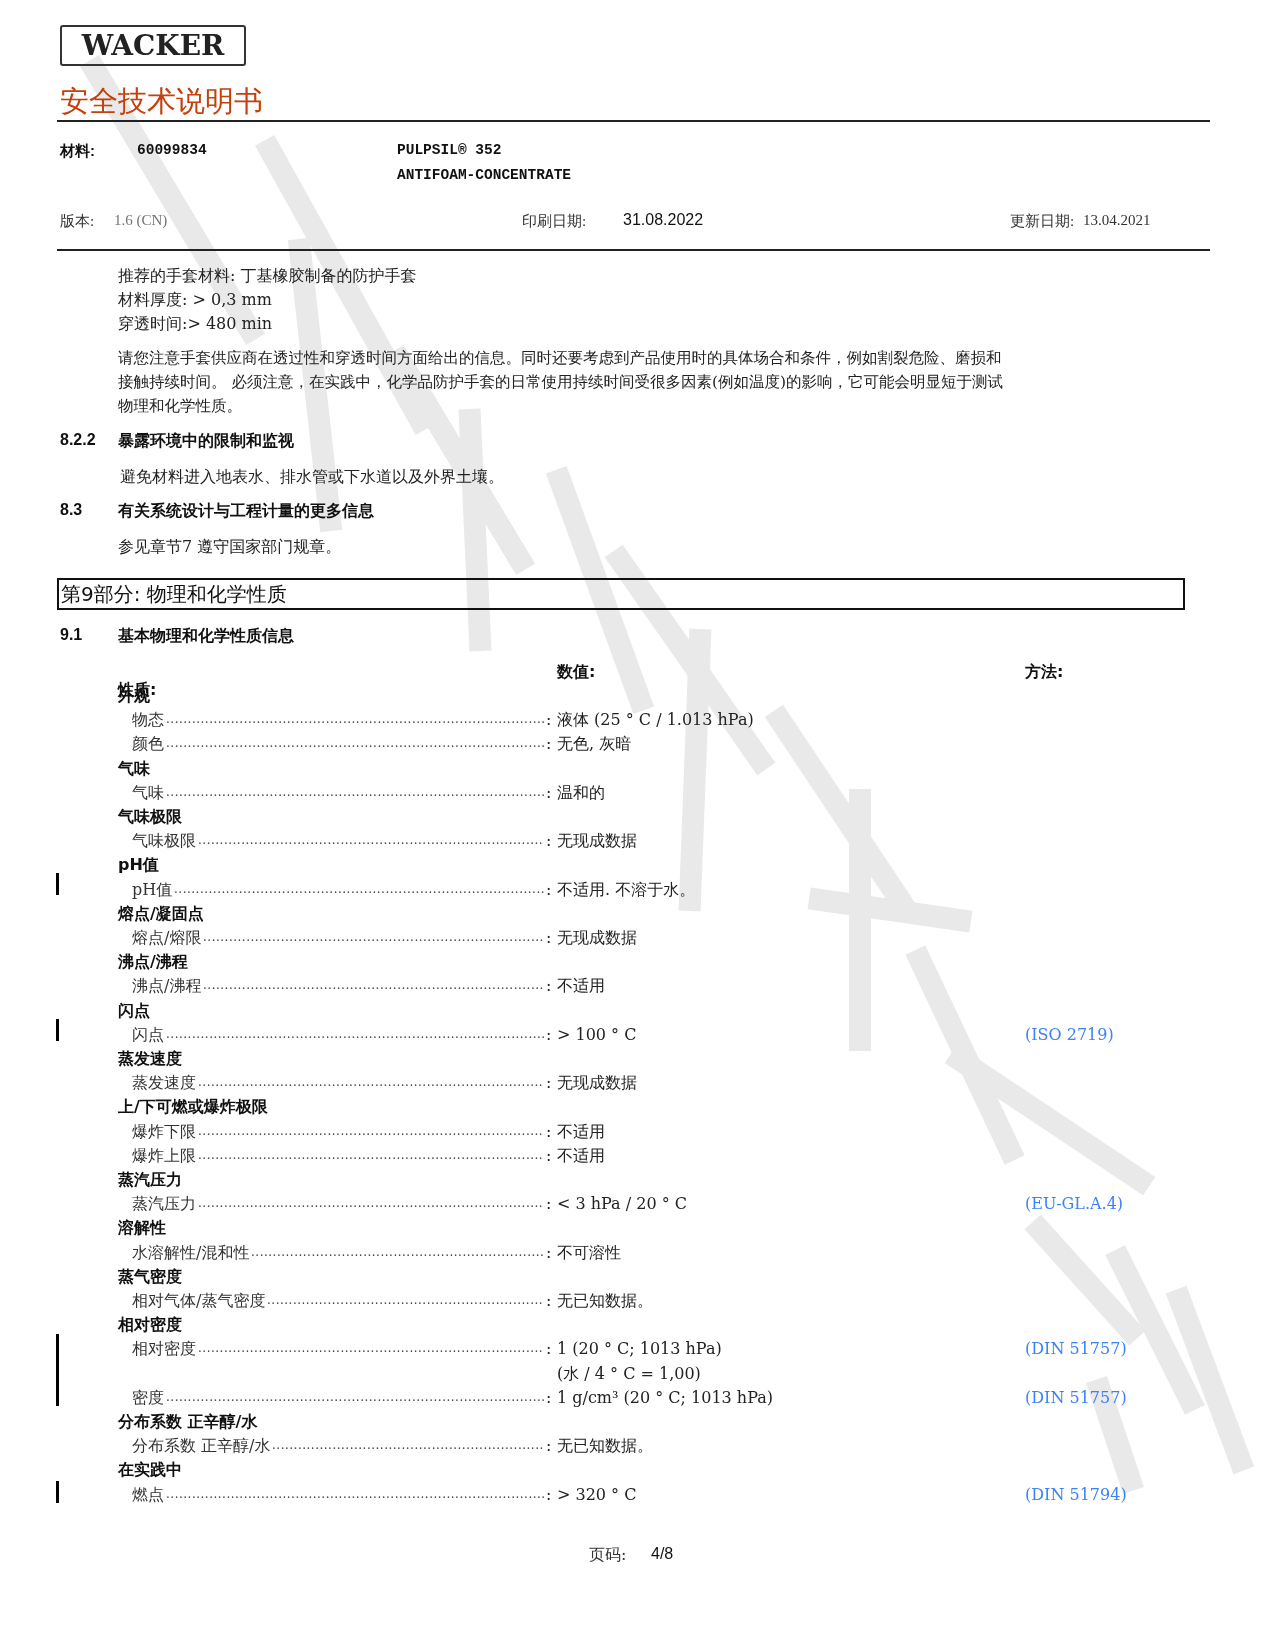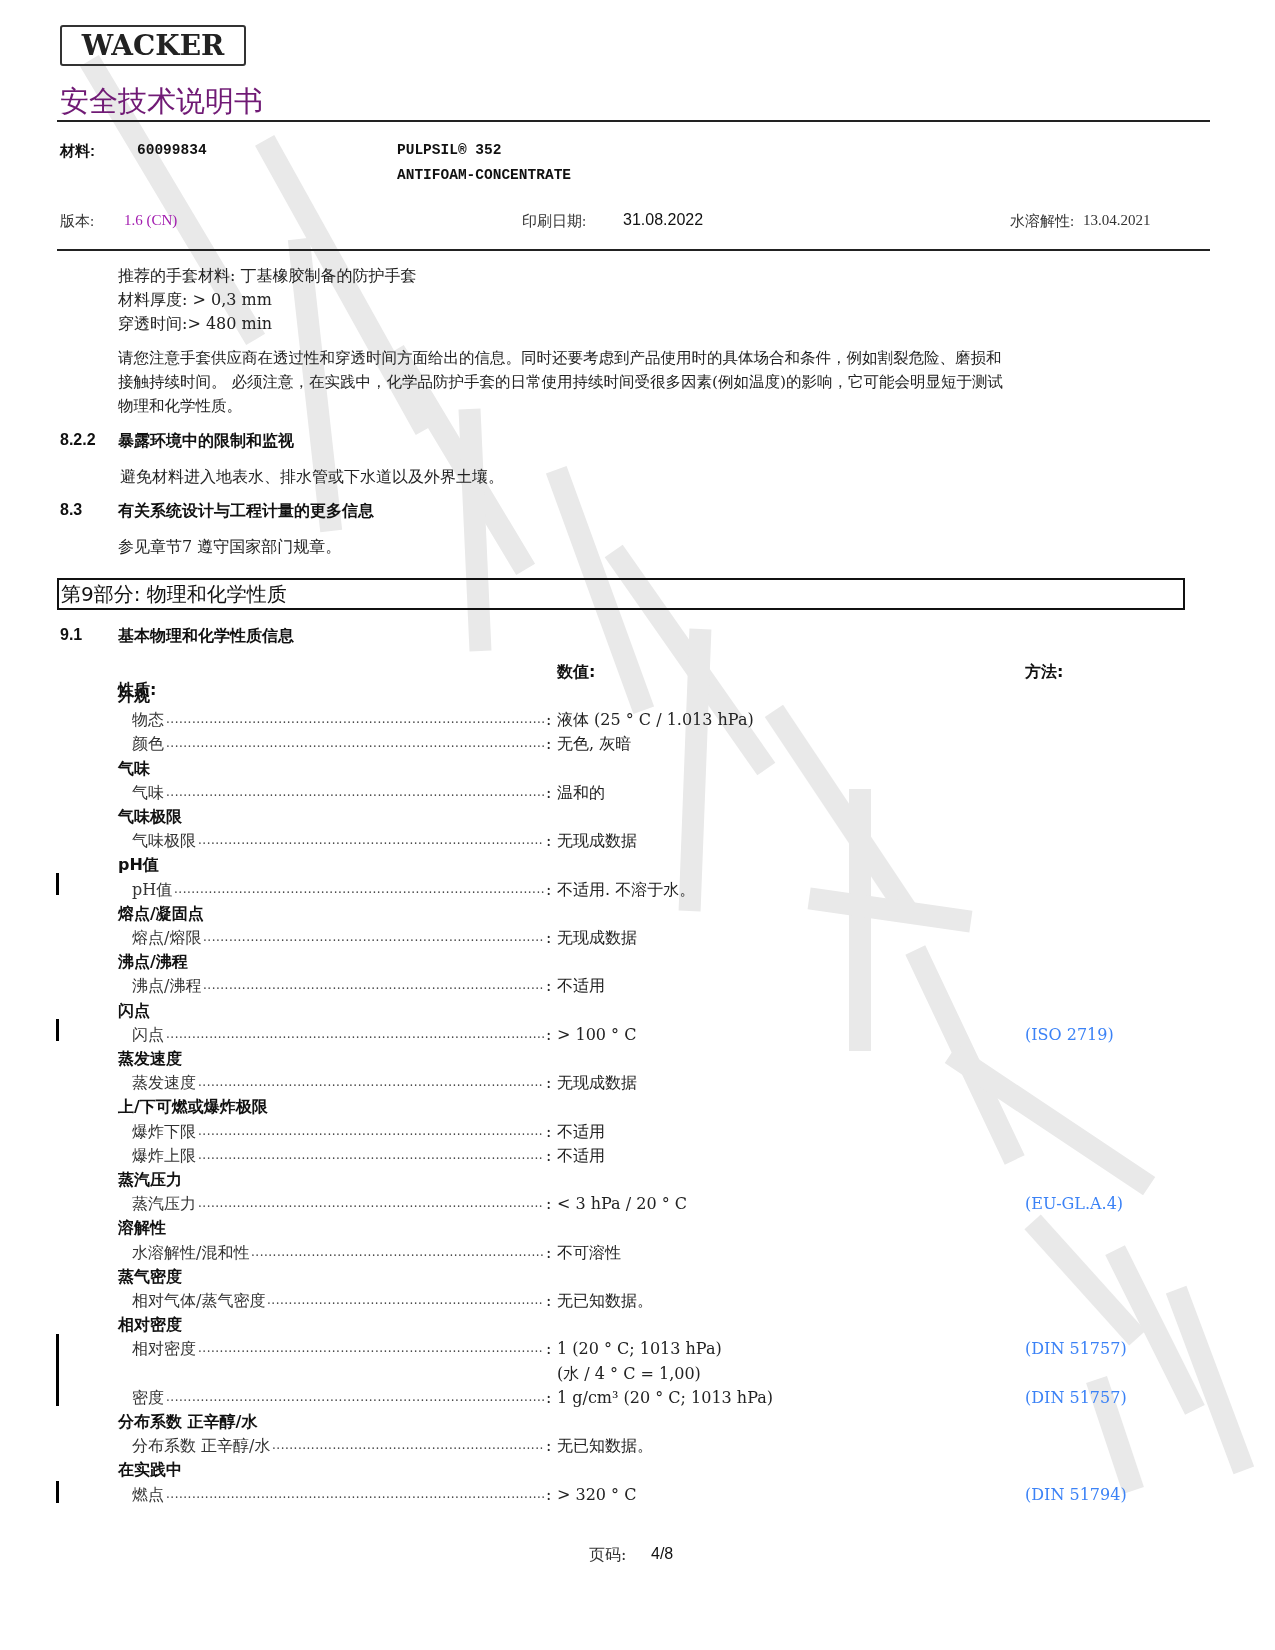--- a/index.html
+++ b/index.html
@@ -5,21 +5,21 @@
   * { margin:0; padding:0; box-sizing:border-box; }
   html, body { width:1275px; height:1650px; background:#fff; }
   body { position:relative; font-family:"DejaVu Serif","Liberation Serif",serif; color:#111; overflow:hidden; }
   .abs { position:absolute; }
   .watermark { position:absolute; left:0; top:0; width:1275px; height:1650px; pointer-events:none; z-index:0; }
   .content { position:absolute; left:0; top:0; width:1275px; height:1650px; z-index:1; }
 
   .logo { left:60px; top:25px; width:186px; height:41px; border:2px solid #333; border-radius:3px;
           font-family:"DejaVu Serif","Liberation Serif",serif; font-weight:bold; font-size:28px; letter-spacing:0px;
           display:flex; align-items:center; justify-content:center; color:#222; }
-  .doc-title { left:60px; top:82px; font-size:29px; font-family:"DejaVu Sans","Liberation Sans",sans-serif; color:#701a75; }
+  .doc-title { left:60px; top:82px; font-size:29px; font-family:"DejaVu Sans","Liberation Sans",sans-serif; color:#c2410c; }
   .rule { left:57px; width:1153px; height:2px; background:#222; }
 
   .hdr { font-size:15px; font-family:"Liberation Serif","DejaVu Serif",serif; }
   .hdr-b { font-weight:bold; }
   .mono { font-family:"Liberation Mono","DejaVu Sans Mono",monospace; font-size:14.5px; }
   .sans { font-family:"Liberation Sans","DejaVu Sans",sans-serif; }
 
   .body-t { font-size:16px; line-height:24px; font-family:"DejaVu Serif","Liberation Serif",serif; color:#222; }
   .sec-num { font-family:"Liberation Sans","DejaVu Sans",sans-serif; font-weight:bold; font-size:16px; }
   .sec-title { font-family:"DejaVu Sans","Liberation Sans",sans-serif; font-weight:bold; font-size:16px; }
@@ -66,24 +66,24 @@
   <div class="abs logo">WACKER</div>
   <div class="abs doc-title">安全技术说明书</div>
   <div class="abs rule" style="top:120px;"></div>
 
   <div class="abs hdr hdr-b sans" style="left:60px; top:142px; font-size:15px;">材料:</div>
   <div class="abs mono hdr-b" style="left:124px; top:142px;margin-left:13px;">60099834</div>
   <div class="abs mono hdr-b" style="left:397px; top:142px;">PULPSIL® 352</div>
   <div class="abs mono hdr-b" style="left:397px; top:167px;">ANTIFOAM-CONCENTRATE</div>
 
   <div class="abs hdr" style="left:60px; top:212px; color:#333;">版本:</div>
-  <div class="abs hdr" style="left:124px; top:212px; color:#a21caf;">1.6 (CN)</div>
+  <div class="abs hdr" style="left:114px; top:212px; color:#737373;">1.6 (CN)</div>
   <div class="abs hdr" style="left:522px; top:212px; color:#333;">印刷日期:</div>
   <div class="abs sans" style="left:623px; top:211px; font-size:16px;">31.08.2022</div>
-  <div class="abs hdr" style="left:1010px; top:212px; color:#333;">水溶解性:</div>
+  <div class="abs hdr" style="left:1010px; top:212px; color:#333;">更新日期:</div>
   <div class="abs hdr" style="left:1083px; top:212px; color:#333;">13.04.2021</div>
   <div class="abs rule" style="top:249px;"></div>
 
   <div class="abs body-t" style="left:118px; top:264px;">推荐的手套材料:   丁基橡胶制备的防护手套</div>
   <div class="abs body-t" style="left:118px; top:288px;">材料厚度:  &gt; 0,3 mm</div>
   <div class="abs body-t" style="left:118px; top:312px;">穿透时间:&gt; 480 min</div>
   <div class="abs body-t" style="left:118px; top:346px; font-size:15.5px;">请您注意手套供应商在透过性和穿透时间方面给出的信息。同时还要考虑到产品使用时的具体场合和条件，例如割裂危险、磨损和</div>
   <div class="abs body-t" style="left:118px; top:370px; font-size:15.5px;">接触持续时间。 必须注意，在实践中，化学品防护手套的日常使用持续时间受很多因素(例如温度)的影响，它可能会明显短于测试</div>
   <div class="abs body-t" style="left:118px; top:394px; font-size:15.5px;">物理和化学性质。</div>
 

